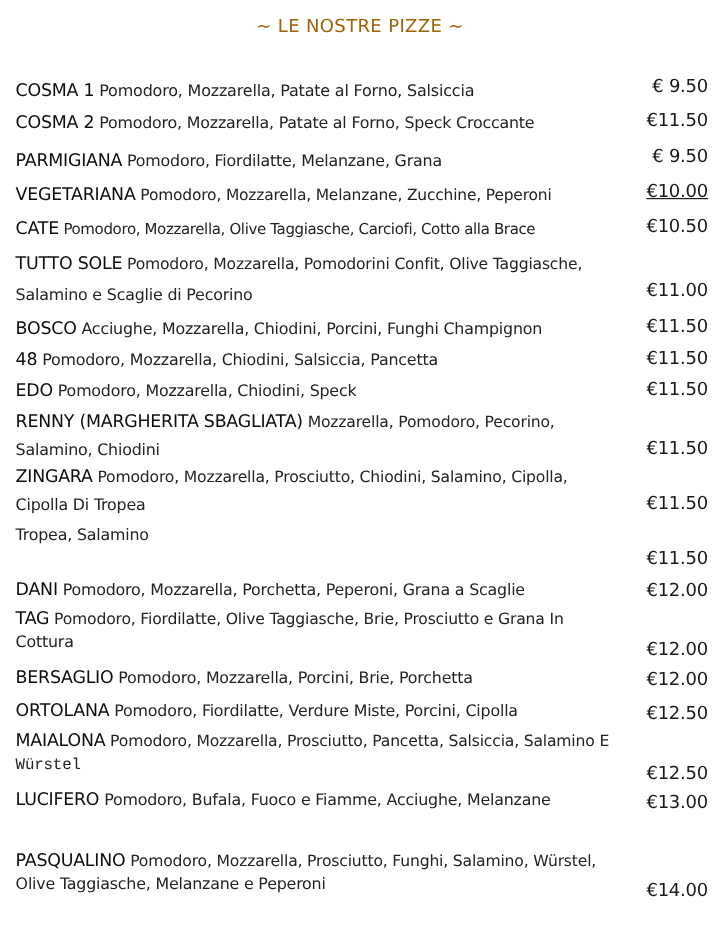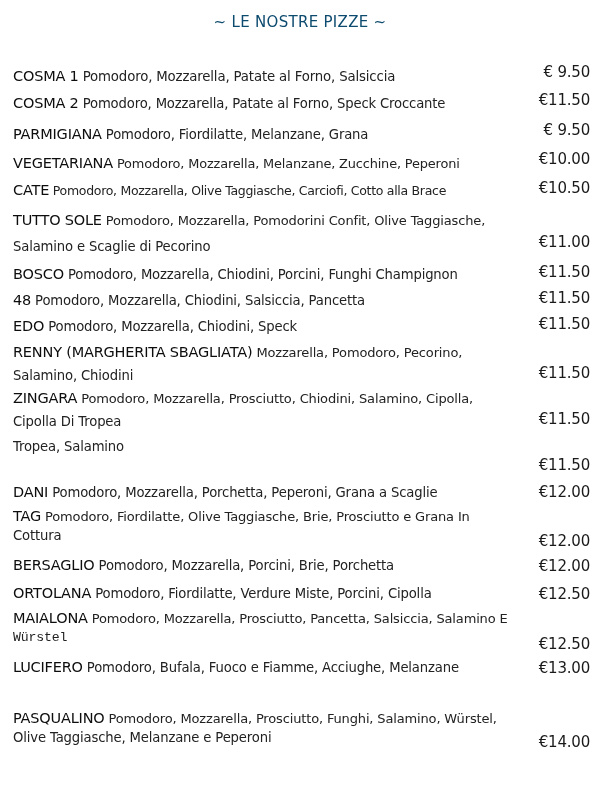--- a/index.html
+++ b/index.html
@@ -2,21 +2,21 @@
 <html><head>
   <meta charset="utf-8">
   <style>
     html, body { margin: 0; padding: 0; background: #ffffff; }
     body {
       width: 600px; height: 788px; position: relative; overflow: hidden;
       font-family: "DejaVu Sans", sans-serif; color: #1a1a1a;
     }
     .title {
       position: absolute; top: 13px; left: 0; width: 600px; text-align: center;
-      font-size: 15px; letter-spacing: 0.3px; color: #0c4a6e;
+      font-size: 15px; letter-spacing: 0.3px; color: #a16207;
     }
     .item { position: absolute; left: 13px; width: 577px; }
     .line {
       font-size: 13.2px; line-height: 21px; white-space: nowrap;
       color: #222; letter-spacing: -0.15px;
     }
     .name {
       font-size: 14.5px; font-weight: normal; color: #0d0d0d; letter-spacing: -0.2px;
     }
     .price {
@@ -41,36 +41,36 @@
     <span class="price" style="top:-2px;">€11.50</span>
   </div>
 
   <div class="item" style="top:124px;">
     <div class="line"><span class="name">PARMIGIANA</span> <span>Pomodoro, Fiordilatte, Melanzane, Grana</span></div>
     <span class="price" style="top:-3px;">€ 9.50</span>
   </div>
 
   <div class="item" style="top:153px;">
     <div class="line" style="font-size:12.9px;"><span class="name">VEGETARIANA</span> <span>Pomodoro, Mozzarella, Melanzane, Zucchine, Peperoni</span></div>
-    <span class="price" style="top:-3px;">€10.00</span>
+    <span class="price" style="top:-3px;text-decoration:underline;">€10.00</span>
   </div>
 
   <div class="item" style="top:180px;">
     <div class="line" style="font-size:12.5px; letter-spacing:-0.3px;"><span class="name">CATE</span> <span>Pomodoro, Mozzarella, Olive Taggiasche, Carciofi, Cotto alla Brace</span></div>
     <span class="price" style="top:-1px;">€10.50</span>
   </div>
 
   <div class="item" style="top:210px;">
     <div class="line" style="font-size:13px;"><span class="name">TUTTO SOLE</span> <span>Pomodoro, Mozzarella, Pomodorini Confit, Olive Taggiasche,</span></div>
     <div class="line" style="margin-top:5px;"><span>Salamino e Scaglie di Pecorino</span></div>
     <span class="price" style="top:23px;">€11.00</span>
   </div>
 
   <div class="item" style="top:264px;">
-    <div class="line"><span class="name">BOSCO</span> <span>Pomodoro, Mozzarella, Chiodini, Porcini, Funghi Champignon</span></div>
+    <div class="line"><span class="name">BOSCO</span> <span>Acciughe, Mozzarella, Chiodini, Porcini, Funghi Champignon</span></div>
     <span class="price" style="top:-1px;">€11.50</span>
   </div>
 
   <div class="item" style="top:290px;">
     <div class="line"><span class="name">48</span> <span>Pomodoro, Mozzarella, Chiodini, Salsiccia, Pancetta</span></div>
     <span class="price" style="top:-1px;">€11.50</span>
   </div>
 
   <div class="item" style="top:316px;">
     <div class="line"><span class="name">EDO</span> <span>Pomodoro, Mozzarella, Chiodini, Speck</span></div>

